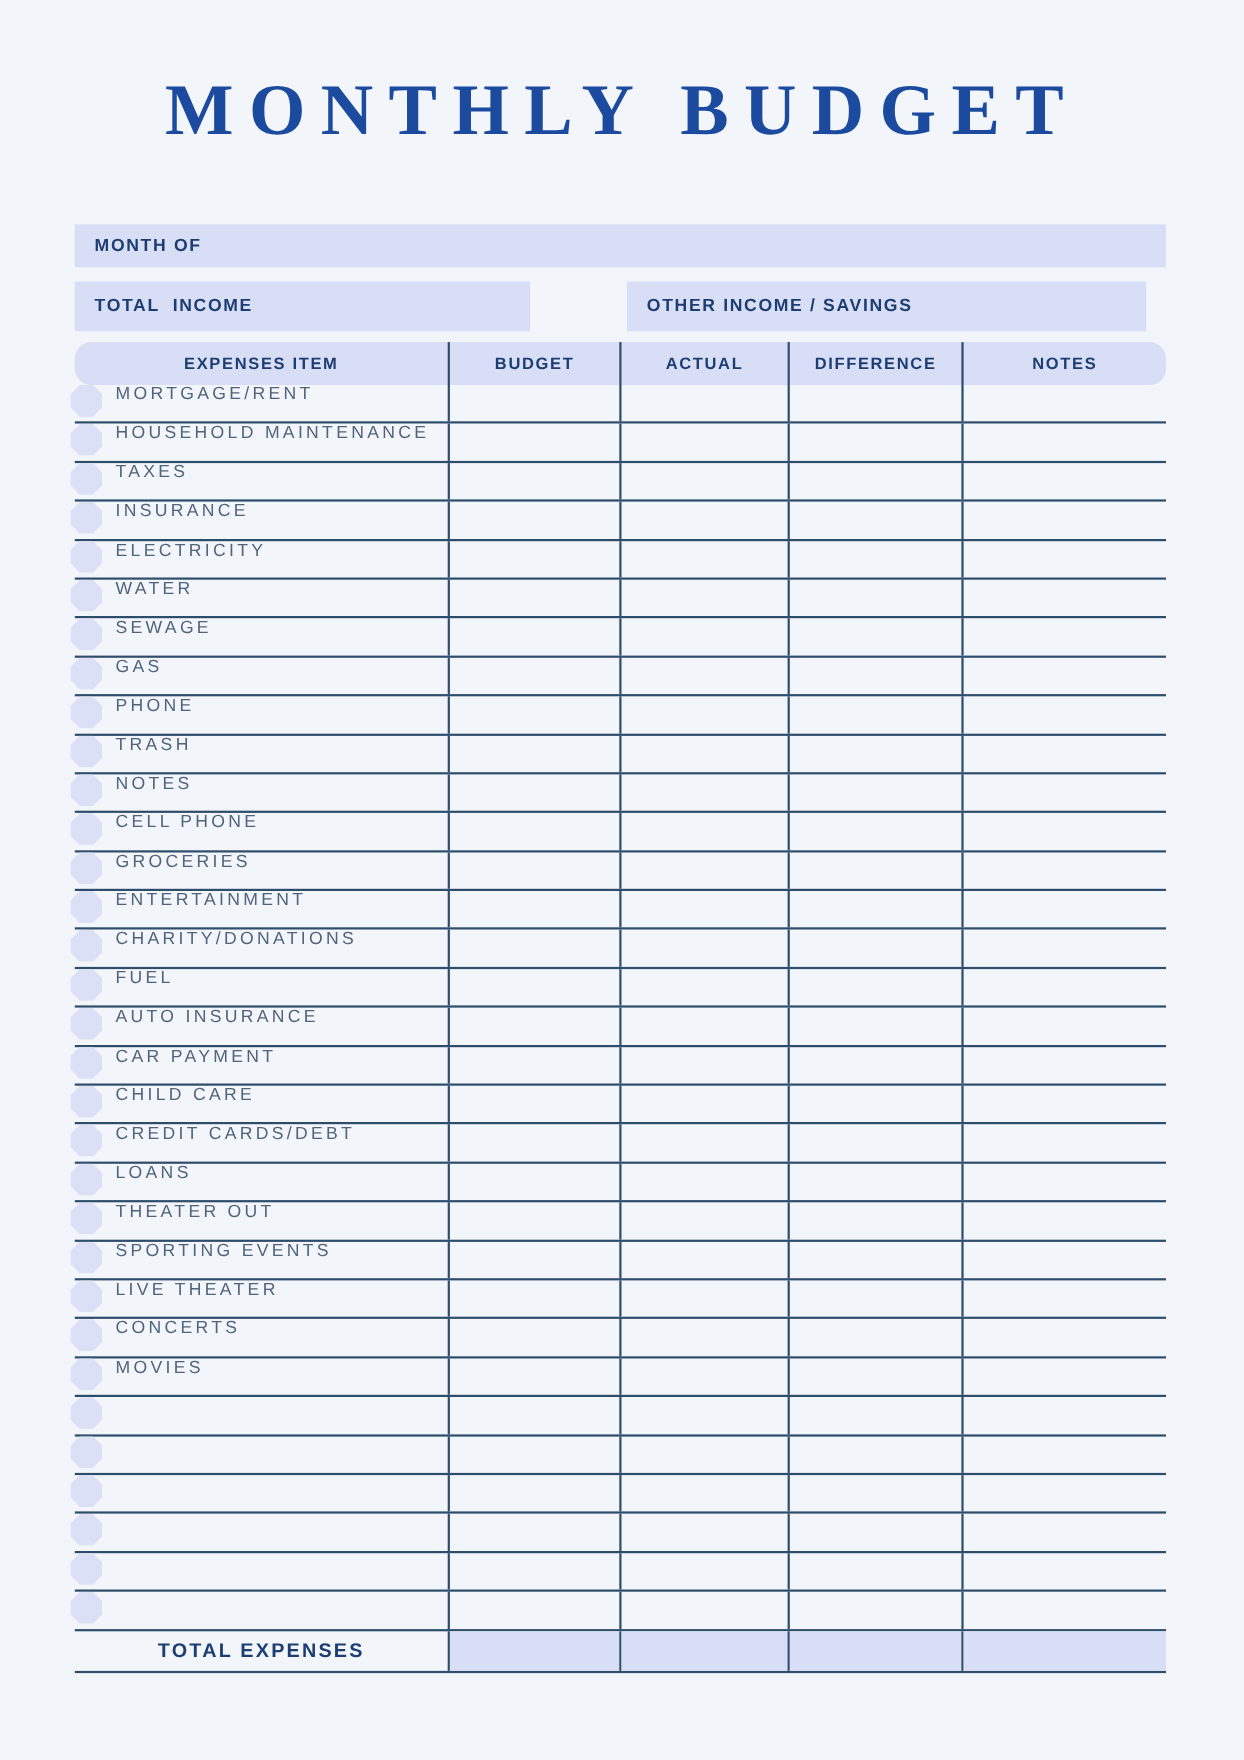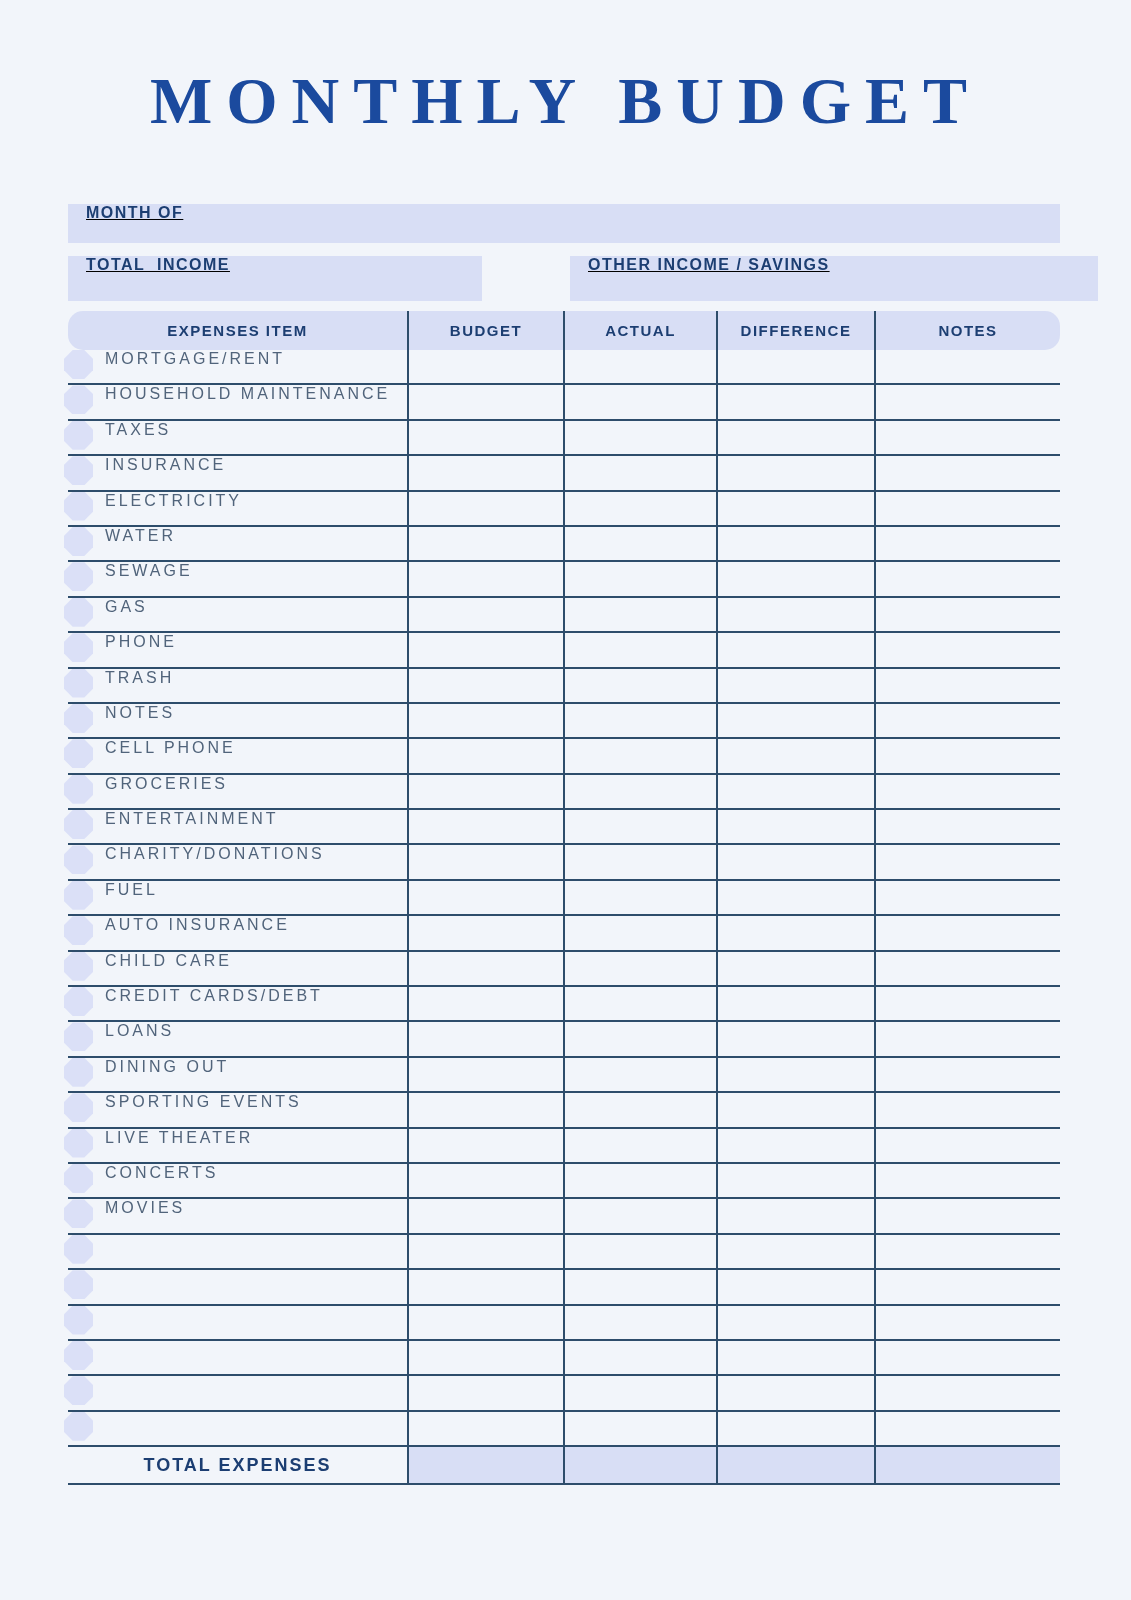--- a/index.html
+++ b/index.html
@@ -26,33 +26,32 @@
     font-family:"Liberation Serif", serif;
     font-size:66px;font-weight:700;
     letter-spacing:14px;
     color:var(--title);
     line-height:1;
     white-space:nowrap;
   }
   .fill-bar{
     position:absolute;
     background:var(--bar);
-    display:flex;align-items:flex-start;
+    display:flex;align-items:center;
     padding-left:18px;
-    text-decoration:underline;
   }
   .bar-label{
     font-size:16px;font-weight:700;
     color:var(--navy);
     letter-spacing:1.5px;
     white-space:pre;
   }
   .month-bar{top:204px;left:68px;width:992px;height:39px;}
   .income-total{top:256px;left:68px;width:414px;height:45px;}
-  .income-other{top:256px;left:570px;width:528px;height:45px;}
+  .income-other{top:256px;left:570px;width:472px;height:45px;}
 
   .budget-table{
     position:absolute;top:311px;left:68px;width:992px;
   }
   .grid-row{
     display:grid;
     grid-template-columns:341px 156px 153px 158px 184px;
   }
   .thead{
     height:39px;
@@ -303,20 +302,30 @@
             <span class="row-label">AUTO INSURANCE</span>
           </div>
           <div class="cell value-cell"></div>
           <div class="cell value-cell"></div>
           <div class="cell value-cell"></div>
           <div class="cell value-cell"></div>
         </div>
         <div class="grid-row row">
           <div class="cell label-cell">
             <span class="bullet"></span>
+            <span class="row-label">CAR PAYMENT</span>
+          </div>
+          <div class="cell value-cell"></div>
+          <div class="cell value-cell"></div>
+          <div class="cell value-cell"></div>
+          <div class="cell value-cell"></div>
+        </div>
+        <div class="grid-row row">
+          <div class="cell label-cell">
+            <span class="bullet"></span>
             <span class="row-label">CHILD CARE</span>
           </div>
           <div class="cell value-cell"></div>
           <div class="cell value-cell"></div>
           <div class="cell value-cell"></div>
           <div class="cell value-cell"></div>
         </div>
         <div class="grid-row row">
           <div class="cell label-cell">
             <span class="bullet"></span>
@@ -333,21 +342,21 @@
             <span class="row-label">LOANS</span>
           </div>
           <div class="cell value-cell"></div>
           <div class="cell value-cell"></div>
           <div class="cell value-cell"></div>
           <div class="cell value-cell"></div>
         </div>
         <div class="grid-row row">
           <div class="cell label-cell">
             <span class="bullet"></span>
-            <span class="row-label">DINING OUT</span>
+            <span class="row-label">THEATER OUT</span>
           </div>
           <div class="cell value-cell"></div>
           <div class="cell value-cell"></div>
           <div class="cell value-cell"></div>
           <div class="cell value-cell"></div>
         </div>
         <div class="grid-row row">
           <div class="cell label-cell">
             <span class="bullet"></span>
             <span class="row-label">SPORTING EVENTS</span>

